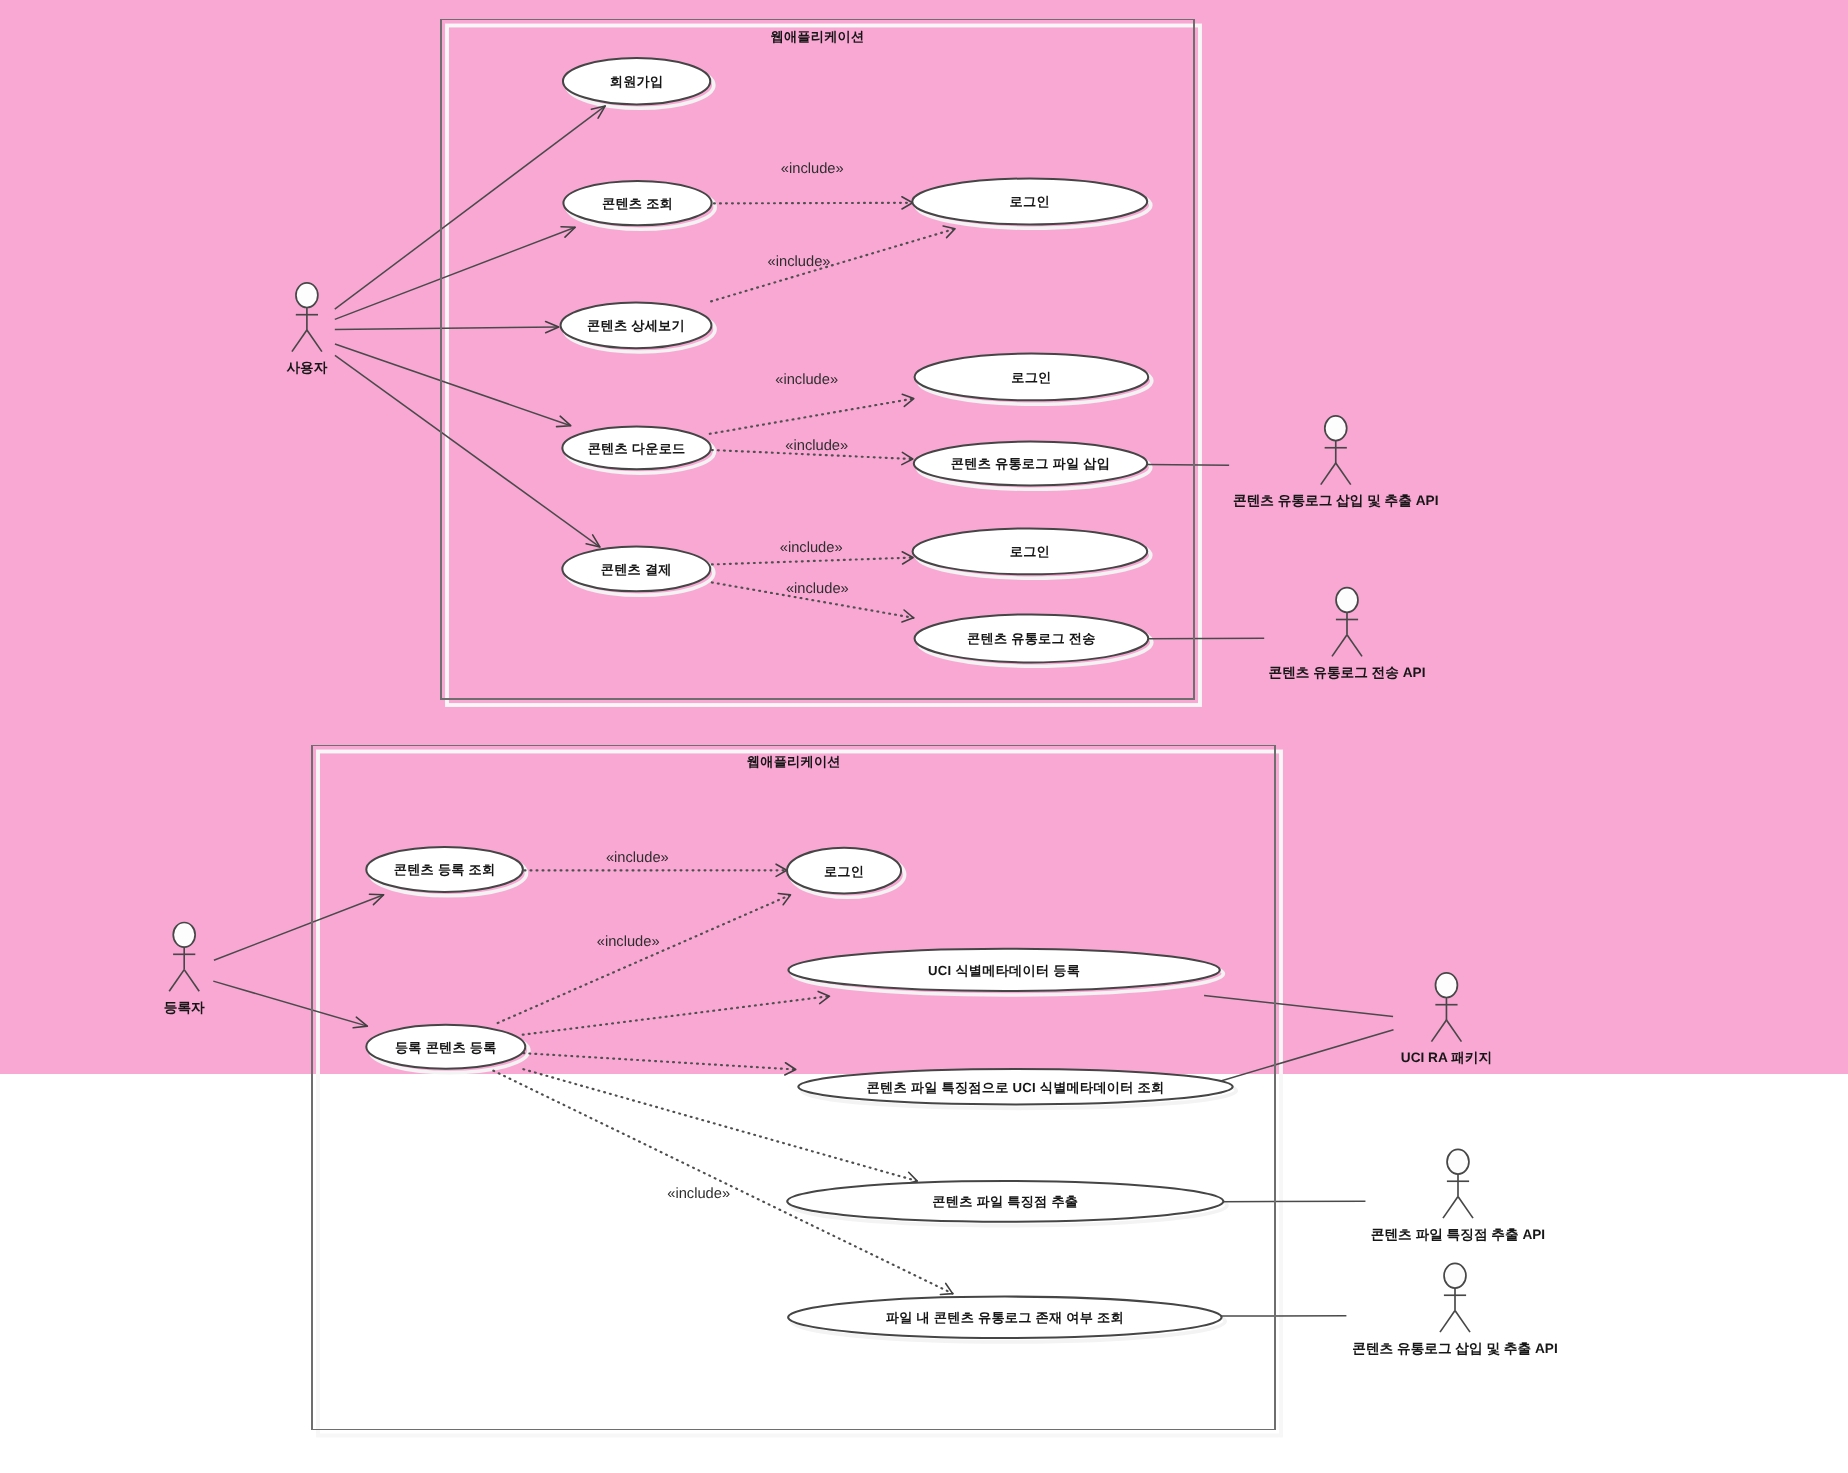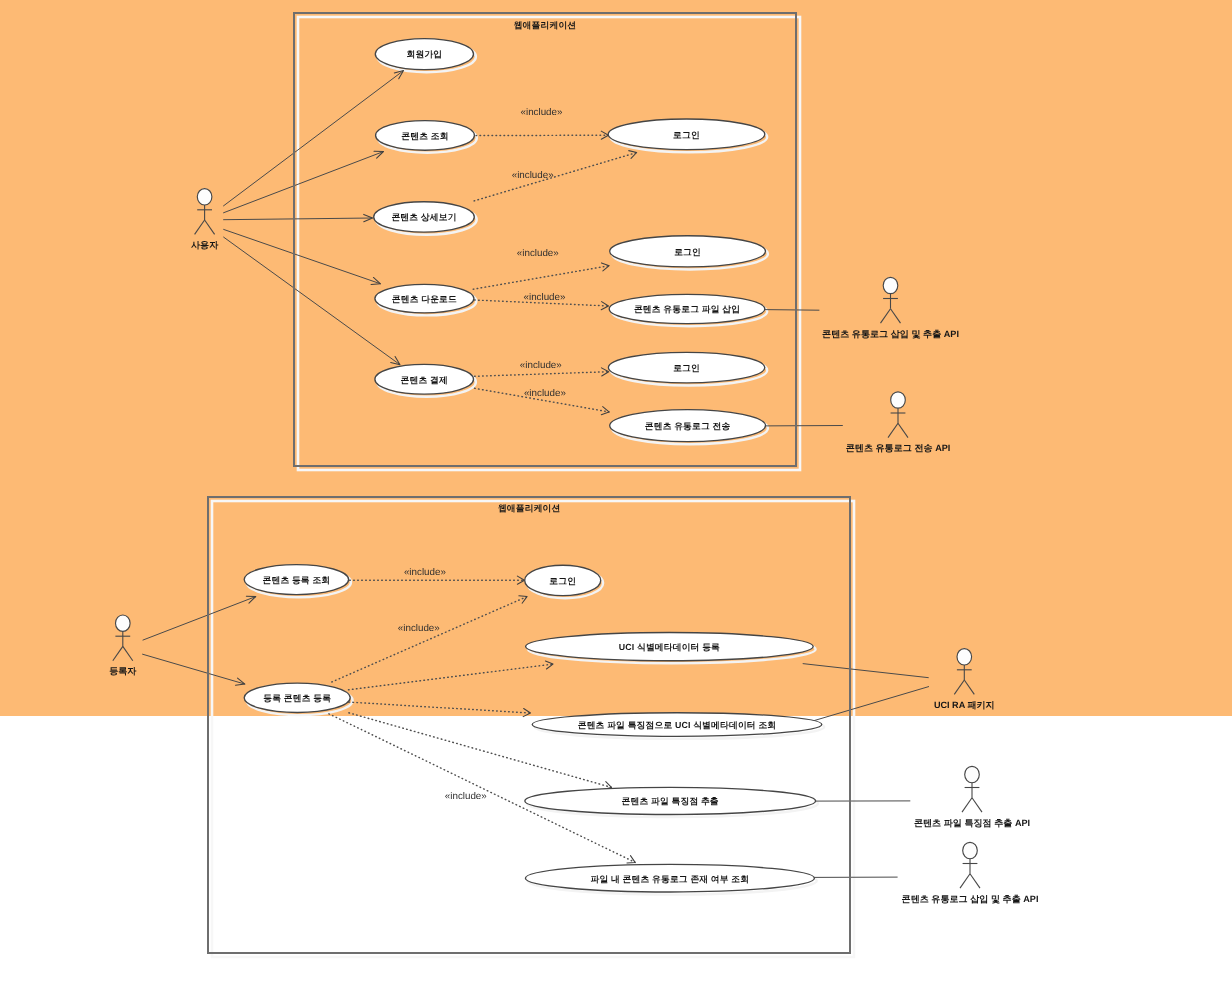--- a/index.html
+++ b/index.html
@@ -1,18 +1,18 @@
 <!DOCTYPE html>
 <html><head>
 <meta charset="utf-8">
 <title>UML Use Case Diagram</title>
 <style>
   html,body{margin:0;padding:0;background:#ffffff;}
   body{width:1232px;height:982px;overflow:hidden;font-family:"Liberation Sans",sans-serif;}
-  #stage{position:relative;width:1232px;height:716px;background:#fdba74;}
+  #stage{position:relative;width:1232px;height:716px;background:#f9a8d4;}
   svg{display:block;shape-rendering:geometricPrecision;}
   *{-webkit-font-smoothing:antialiased;text-rendering:geometricPrecision;}
   .sysbox{fill:none;stroke:#6e6e6e;stroke-width:1.2;shape-rendering:crispEdges;}
   .uc{fill:#ffffff;stroke:#454545;stroke-width:1.35;}
   .assoc{stroke:#4a4a4a;stroke-width:1.0;fill:none;}
   .inc{stroke:#4f4f4f;stroke-width:1.45;fill:none;stroke-dasharray:0.6 3.4;stroke-linecap:round;}
   .ucshadow{fill:none;stroke:#f3f3f3;stroke-width:2.4;}
   .boxshadow{fill:none;stroke:#f7f7f7;stroke-width:2.6;}
   .ahead{stroke:#3f3f3f;stroke-width:1.05;fill:none;stroke-linecap:round;stroke-linejoin:round;}
   .actorln{stroke:#474747;stroke-width:1.1;fill:none;}

